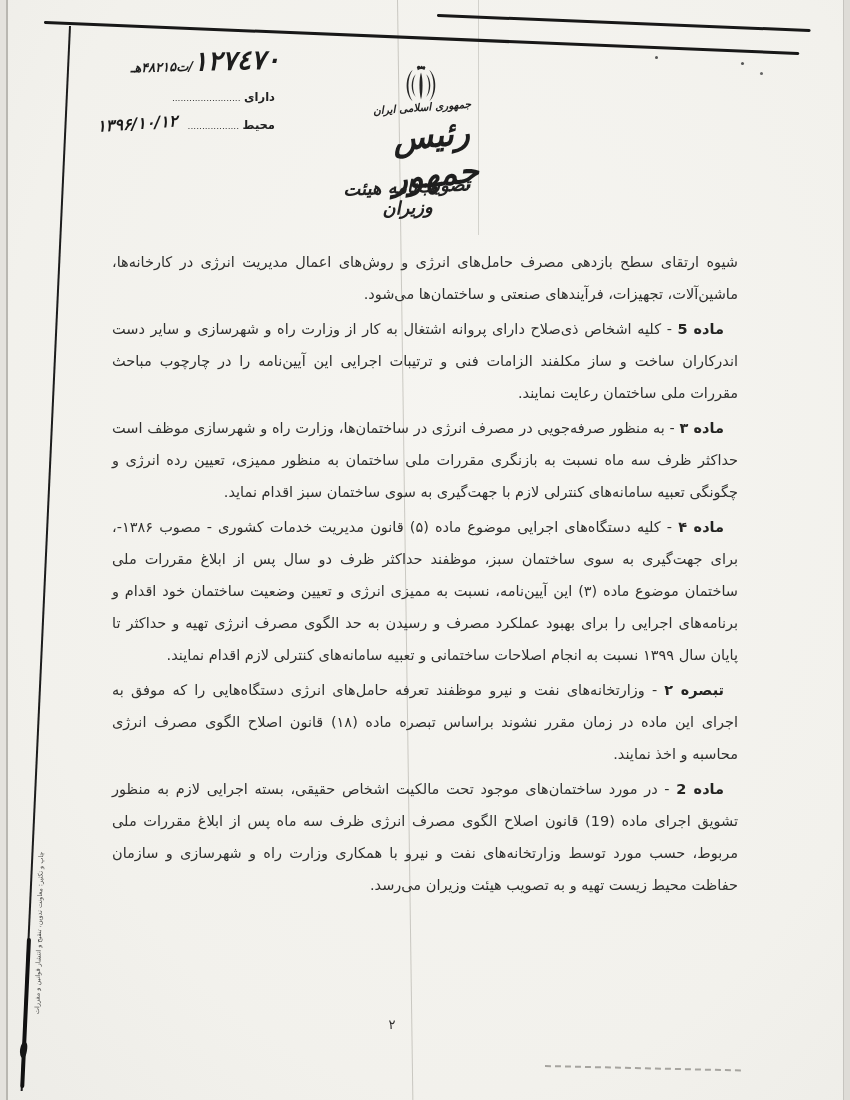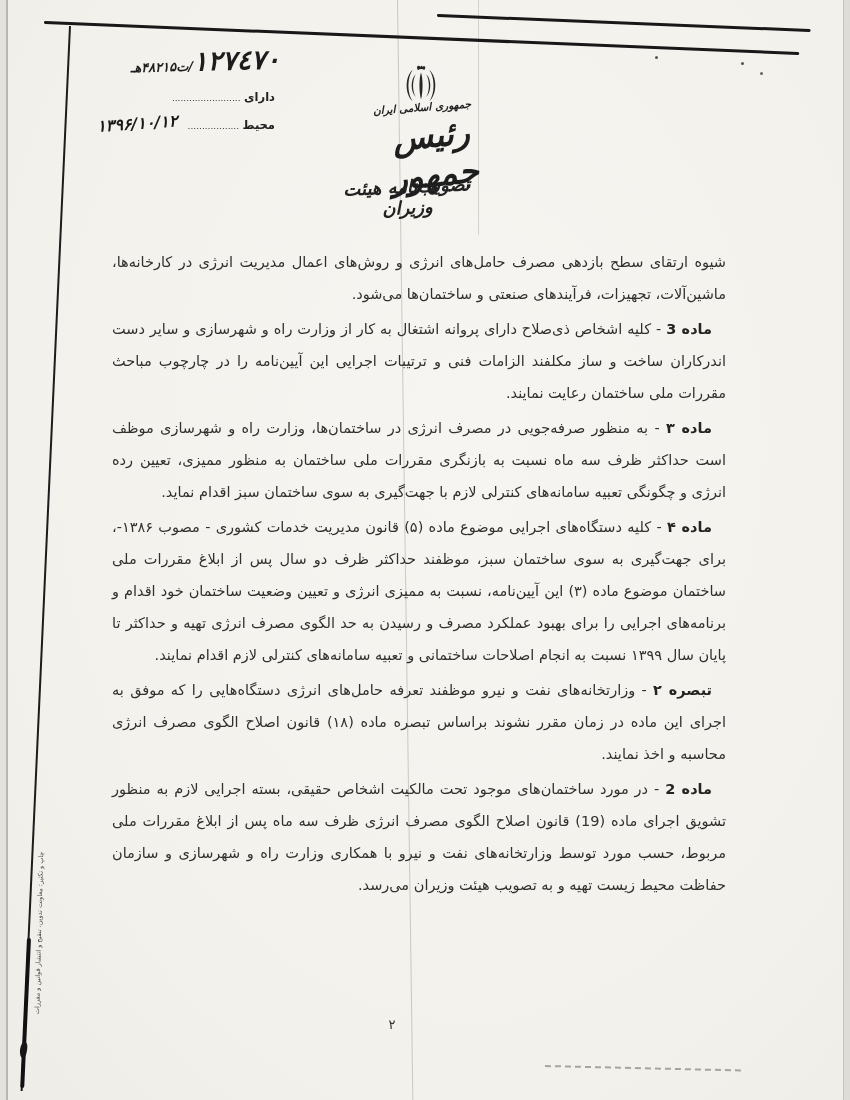--- a/index.html
+++ b/index.html
@@ -35,21 +35,21 @@
   .field-label{font-size:11.5px;font-weight:bold;color:#222;}
   .field-dots{font-size:9px;letter-spacing:1px;color:#333;}
   .date-hand{position:absolute;left:2px;top:-4px;font-size:16px;font-weight:bold;font-style:italic;color:#181818;transform:rotate(-4deg);letter-spacing:1px;}
   
   .emblem{position:absolute;left:402px;top:64px;width:38px;height:41px;}
   .letterhead-country{position:absolute;left:352px;top:101px;width:140px;text-align:center;font-size:10.5px;font-weight:bold;font-style:italic;color:#232323;transform:rotate(-4deg);}
   .letterhead-office{position:absolute;left:348px;top:116px;width:170px;text-align:center;font-size:33px;font-weight:bold;font-style:italic;color:#1e1e1e;transform:rotate(-6deg);letter-spacing:1px;}
   .letterhead-doctype{position:absolute;left:322px;top:176px;width:170px;text-align:center;font-size:18px;font-weight:bold;font-style:italic;color:#222;transform:rotate(-2.5deg);}
   
   .body-text{position:absolute;left:112px;top:246px;width:630px;direction:rtl;text-align:justify;color:#30302e;font-size:14.5px;line-height:32px;}
-  .body-text p{margin:0 16px 3px 0;}
+  .body-text p{margin:0 4px 3px 0;}
   .body-text p.indent{text-indent:14px;}
   .lead{font-weight:bold;color:#242422;}
   
   .page-number{position:absolute;left:382px;top:1017px;width:20px;text-align:center;font-size:13px;color:#2a2a2a;}
   .sidebar-note{position:absolute;left:33px;top:1014px;transform:rotate(-88.5deg);transform-origin:left top;white-space:nowrap;font-size:6.5px;color:#4a4a48;direction:rtl;}
 </style>
 </head>
 <body>
 
 <div class="scan">
@@ -91,21 +91,21 @@
       </g>
     </svg>
   </div>
   <div class="letterhead-country">جمهوری اسلامی ایران</div>
   <div class="letterhead-office">رئیس جمهور</div>
   <div class="letterhead-doctype">تصویب‌نامه هیئت وزیران</div>
 
   <div class="body-text" id="body-text">
     <p> <span class="ptext">شیوه ارتقای سطح بازدهی مصرف حامل‌های انرژی و روش‌های اعمال مدیریت انرژی در کارخانه‌ها، ماشین‌آلات، تجهیزات، فرآیندهای صنعتی و ساختمان‌ها می‌شود.</span></p>
 
-    <p class="indent"><b class="lead">ماده 3</b> <span class="ptext">- کلیه اشخاص ذی‌صلاح دارای پروانه اشتغال به کار از وزارت راه و شهرسازی و سایر دست اندرکاران ساخت و ساز مکلفند الزامات فنی و ترتیبات اجرایی این آیین‌نامه را در چارچوب مباحث مقررات ملی ساختمان رعایت نمایند.</span></p>
+    <p class="indent"><b class="lead">ماده 5</b> <span class="ptext">- کلیه اشخاص ذی‌صلاح دارای پروانه اشتغال به کار از وزارت راه و شهرسازی و سایر دست اندرکاران ساخت و ساز مکلفند الزامات فنی و ترتیبات اجرایی این آیین‌نامه را در چارچوب مباحث مقررات ملی ساختمان رعایت نمایند.</span></p>
 
     <p class="indent"><b class="lead">ماده ۳</b> <span class="ptext">- به منظور صرفه‌جویی در مصرف انرژی در ساختمان‌ها، وزارت راه و شهرسازی موظف است حداکثر ظرف سه ماه نسبت به بازنگری مقررات ملی ساختمان به منظور ممیزی، تعیین رده انرژی و چگونگی تعبیه سامانه‌های کنترلی لازم با جهت‌گیری به سوی ساختمان سبز اقدام نماید.</span></p>
 
     <p class="indent"><b class="lead">ماده ۴</b> <span class="ptext">- کلیه دستگاه‌های اجرایی موضوع ماده (۵) قانون مدیریت خدمات کشوری - مصوب ۱۳۸۶-، برای جهت‌گیری به سوی ساختمان سبز، موظفند حداکثر ظرف دو سال پس از ابلاغ مقررات ملی ساختمان موضوع ماده (۳) این آیین‌نامه، نسبت به ممیزی انرژی و تعیین وضعیت ساختمان خود اقدام و برنامه‌های اجرایی را برای بهبود عملکرد مصرف و رسیدن به حد الگوی مصرف انرژی تهیه و حداکثر تا پایان سال ۱۳۹۹ نسبت به انجام اصلاحات ساختمانی و تعبیه سامانه‌های کنترلی لازم اقدام نمایند.</span></p>
 
 
     <p class="indent"><b class="lead">تبصره ۲</b> <span class="ptext">- وزارتخانه‌های نفت و نیرو موظفند تعرفه حامل‌های انرژی دستگاه‌هایی را که موفق به اجرای این ماده در زمان مقرر نشوند براساس تبصره ماده (۱۸) قانون اصلاح الگوی مصرف انرژی محاسبه و اخذ نمایند.</span></p>
 
     <p class="indent"><b class="lead">ماده 2</b> <span class="ptext">- در مورد ساختمان‌های موجود تحت مالکیت اشخاص حقیقی، بسته اجرایی لازم به منظور تشویق اجرای ماده (19) قانون اصلاح الگوی مصرف انرژی ظرف سه ماه پس از ابلاغ مقررات ملی مربوط، حسب مورد توسط وزارتخانه‌های نفت و نیرو با همکاری وزارت راه و شهرسازی و سازمان حفاظت محیط زیست تهیه و به تصویب هیئت وزیران می‌رسد.</span></p>
   </div>

